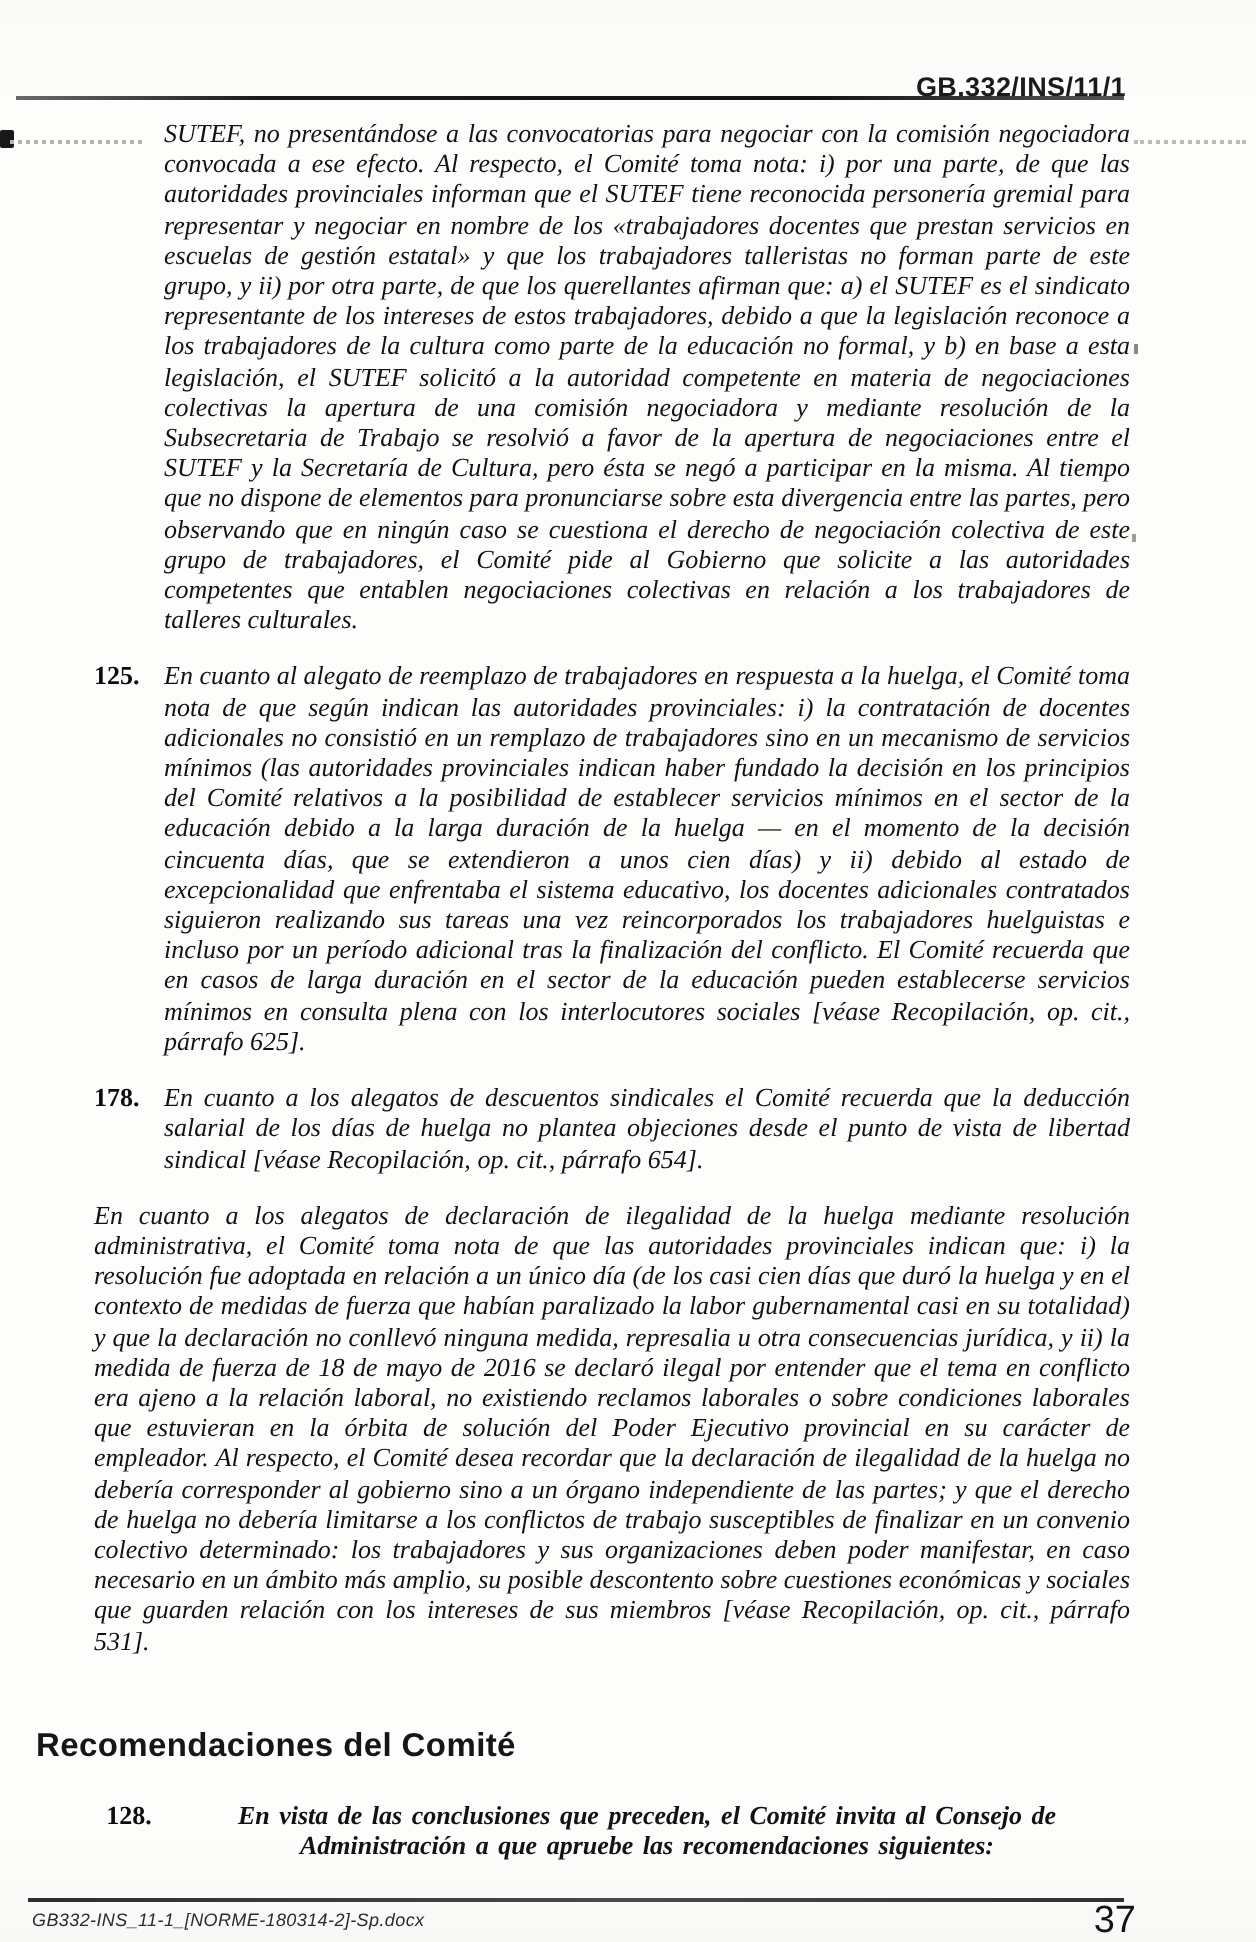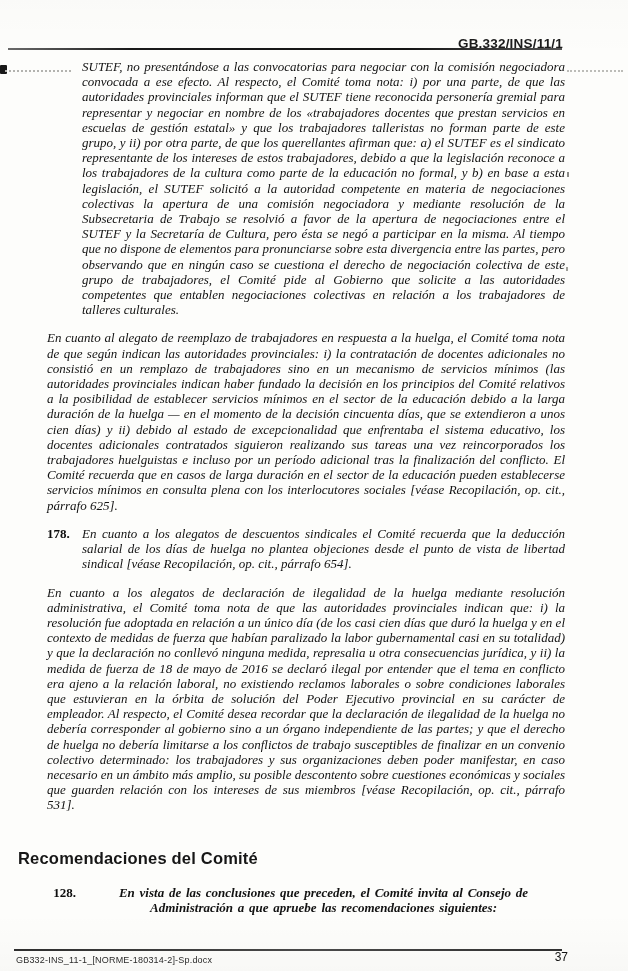--- a/index.html
+++ b/index.html
@@ -51,25 +51,25 @@
   }
 
   
   .footer-rule {
     position:absolute; left:14px; top:949px; width:548px; height:2px;
     background:linear-gradient(90deg,#2e2e2e,#4a4a4a 55%,#303030);
   }
   .footer-file {
     position:absolute; left:16px; top:955px;
     font-family:"Liberation Sans", sans-serif; font-size:9px;
-    letter-spacing:0.2px; color:#2b2b2b;
+    letter-spacing:0.2px; color:#2b2b2b;font-style:italic;
   }
   .page-num {
     position:absolute; top:950px; right:60px;
-    font-family:"Liberation Sans", sans-serif; font-size:12px; color:#141414;
+    font-family:"Liberation Sans", sans-serif; font-size:19px; color:#141414;
   }
 </style>
 </head>
 <body>
 
 <div class="page">
 
   <div class="doc-ref">GB.332/INS/11/1</div>
   <div class="header-rule"></div>
 
@@ -80,20 +80,21 @@
   <div class="speck-2"></div>
 
   <div class="content">
 
     <div class="para">
       <span class="para-num"></span>
       <span class="para-body"><span>SUTEF, no presentándose a las convocatorias para negociar con la comisión negociadora convocada a ese efecto. Al respecto, el Comité toma nota: i) por una parte, de que las autoridades provinciales informan que el SUTEF tiene reconocida personería gremial para representar y negociar en nombre de los «trabajadores docentes que prestan servicios en escuelas de gestión estatal» y que los trabajadores talleristas no forman parte de este grupo, y ii) por otra parte, de que los querellantes afirman que: a) el SUTEF es el sindicato representante de los intereses de estos trabajadores, debido a que la legislación reconoce a los trabajadores de la cultura como parte de la educación no formal, y b) en base a esta legislación, el SUTEF solicitó a la autoridad competente en materia de negociaciones colectivas la apertura de una comisión negociadora y mediante resolución de la Subsecretaria de Trabajo se resolvió a favor de la apertura de negociaciones entre el SUTEF y la Secretaría de Cultura, pero ésta se negó a participar en la misma. Al tiempo que no dispone de elementos para pronunciarse sobre esta divergencia entre las partes, pero observando que en ningún caso se cuestiona el derecho de negociación colectiva de este grupo de trabajadores, el Comité pide al Gobierno que solicite a las autoridades competentes que entablen negociaciones colectivas en relación a los trabajadores de talleres culturales.</span></span>
     </div>
 
     <div class="para">
+      <span class="para-num">125.</span>
       <span class="para-body"><span>En cuanto al alegato de reemplazo de trabajadores en respuesta a la huelga, el Comité toma nota de que según indican las autoridades provinciales: i) la contratación de docentes adicionales no consistió en un remplazo de trabajadores sino en un mecanismo de servicios mínimos (las autoridades provinciales indican haber fundado la decisión en los principios del Comité relativos a la posibilidad de establecer servicios mínimos en el sector de la educación debido a la larga duración de la huelga — en el momento de la decisión cincuenta días, que se extendieron a unos cien días) y ii) debido al estado de excepcionalidad que enfrentaba el sistema educativo, los docentes adicionales contratados siguieron realizando sus tareas una vez reincorporados los trabajadores huelguistas e incluso por un período adicional tras la finalización del conflicto. El Comité recuerda que en casos de larga duración en el sector de la educación pueden establecerse servicios mínimos en consulta plena con los interlocutores sociales [véase </span><span class="b">Recopilación,</span><span> op. cit., párrafo 625].</span></span>
     </div>
 
     <div class="para">
       <span class="para-num">178.</span>
       <span class="para-body"><span>En cuanto a los alegatos de descuentos sindicales el Comité recuerda que la deducción salarial de los días de huelga no plantea objeciones desde el punto de vista de libertad sindical [véase </span><span class="b">Recopilación,</span><span> op. cit., párrafo 654].</span></span>
     </div>
 
     <div class="para">
       <span class="para-body"><span>En cuanto a los alegatos de declaración de ilegalidad de la huelga mediante resolución administrativa, el Comité toma nota de que las autoridades provinciales indican que: i) la resolución fue adoptada en relación a un único día (de los casi cien días que duró la huelga y en el contexto de medidas de fuerza que habían paralizado la labor gubernamental casi en su totalidad) y que la declaración no conllevó ninguna medida, represalia u otra consecuencias jurídica, y ii) la medida de fuerza de 18 de mayo de 2016 se declaró ilegal por entender que el tema en conflicto era ajeno a la relación laboral, no existiendo reclamos laborales o sobre condiciones laborales que estuvieran en la órbita de solución del Poder Ejecutivo provincial en su carácter de empleador. Al respecto, el Comité desea recordar que la declaración de ilegalidad de la huelga no debería corresponder al gobierno sino a un órgano independiente de las partes; y que el derecho de huelga no debería limitarse a los conflictos de trabajo susceptibles de finalizar en un convenio colectivo determinado: los trabajadores y sus organizaciones deben poder manifestar, en caso necesario en un ámbito más amplio, su posible descontento sobre cuestiones económicas y sociales que guarden relación con los intereses de sus miembros [véase </span><span class="b">Recopilación,</span><span> op. cit., párrafo 531].</span></span>

